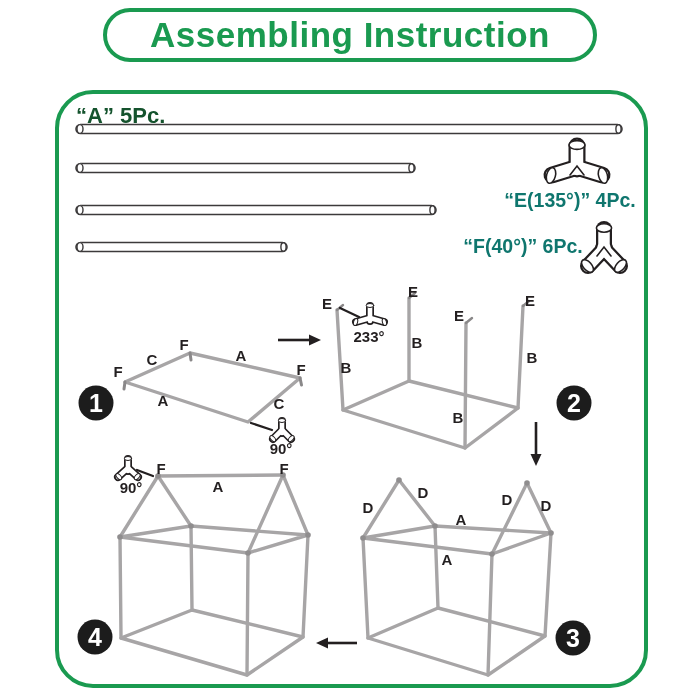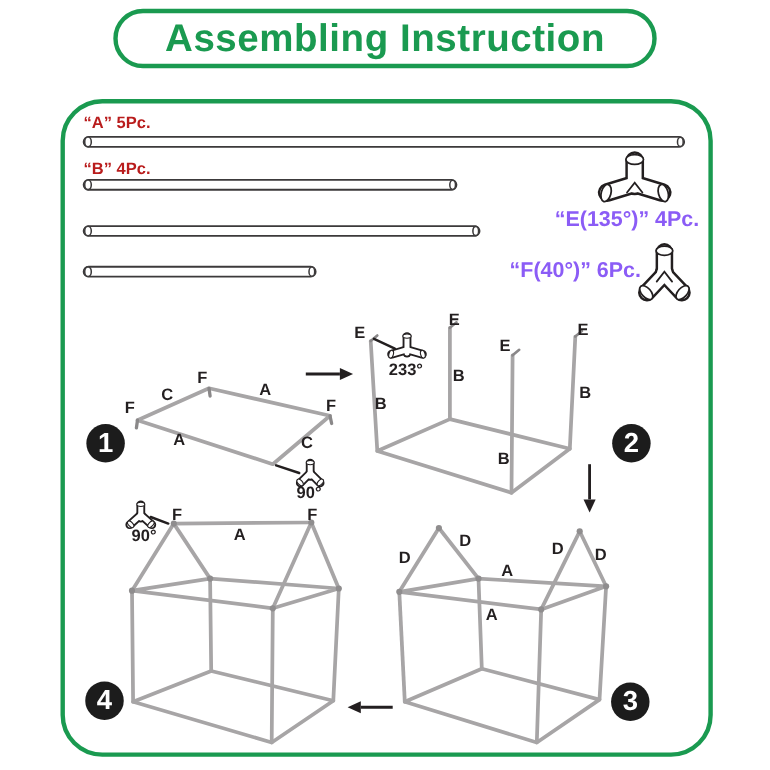--- a/index.html
+++ b/index.html
@@ -6,22 +6,22 @@
   body{width:700px;height:700px;position:relative;overflow:hidden;
        font-family:"Liberation Sans",sans-serif;}
   .canvas{position:absolute;inset:0;width:676px;height:700px;}
   .title-pill{position:absolute;left:103px;top:8px;width:494px;height:54px;
     border:4px solid #1a9a50;border-radius:31px;box-sizing:border-box;
     display:flex;align-items:center;justify-content:center;}
   .title-text{color:#1a9a50;font-weight:bold;font-size:35px;letter-spacing:.5px;white-space:nowrap;}
   .main-box{position:absolute;left:55px;top:90px;width:593px;height:598px;
     border:4px solid #1a9a50;border-radius:38px;box-sizing:border-box;}
   .art{position:absolute;left:0;top:0;}
-  .plbl{position:absolute;font-weight:bold;font-size:15px;color:#b91c1c;white-space:nowrap;}
-  .clbl{position:absolute;transform:translate(-50%,-50%);font-weight:bold;font-size:19.5px;color:#8b5cf6;white-space:nowrap;}
+  .plbl{position:absolute;font-weight:bold;font-size:22px;color:#14532d;white-space:nowrap;}
+  .clbl{position:absolute;transform:translate(-50%,-50%);font-weight:bold;font-size:19.5px;color:#0f766e;white-space:nowrap;}
   .dlbl{position:absolute;transform:translate(-50%,-50%);font-weight:bold;font-size:15px;color:#231f20;white-space:nowrap;}
   .stepnum{position:absolute;transform:translate(-50%,-50%);width:35px;height:35px;
     background:#1c1c1c;border-radius:50%;color:#fff;font-weight:bold;font-size:25px;
     display:flex;align-items:center;justify-content:center;}
 </style>
 </head>
 <body>
 
 <div class="canvas">
 
@@ -210,21 +210,20 @@
             <path d="M128,468 L138,477"></path>
         </g>
         <ellipse cx="128" cy="458.5" rx="3.6" ry="2" fill="#ffffff" stroke="#231f20" stroke-width="1"></ellipse>
         <ellipse cx="118.8" cy="476.6" rx="3.6" ry="2" fill="#ffffff" stroke="#231f20" stroke-width="1" transform="rotate(48 118.8 476.6)"></ellipse>
         <ellipse cx="137.2" cy="476.6" rx="3.6" ry="2" fill="#ffffff" stroke="#231f20" stroke-width="1" transform="rotate(-48 137.2 476.6)"></ellipse>
       </g>
     </g>
   </svg>
 
   <span class="plbl" style="left:76px;top:103px">“A” 5Pc.</span>
-  <span class="plbl" style="left:76px;top:145px">“B” 4Pc.</span>
   <span class="clbl" style="left:570px;top:200px">“E(135°)” 4Pc.</span>
   <span class="clbl" style="left:523px;top:246px">“F(40°)” 6Pc.</span>
 
   <span class="dlbl" style="left:118px;top:371px">F</span>
   <span class="dlbl" style="left:152px;top:359px">C</span>
   <span class="dlbl" style="left:184px;top:344px">F</span>
   <span class="dlbl" style="left:241px;top:355px">A</span>
   <span class="dlbl" style="left:301px;top:369px">F</span>
   <span class="dlbl" style="left:163px;top:400px">A</span>
   <span class="dlbl" style="left:279px;top:403px">C</span>

